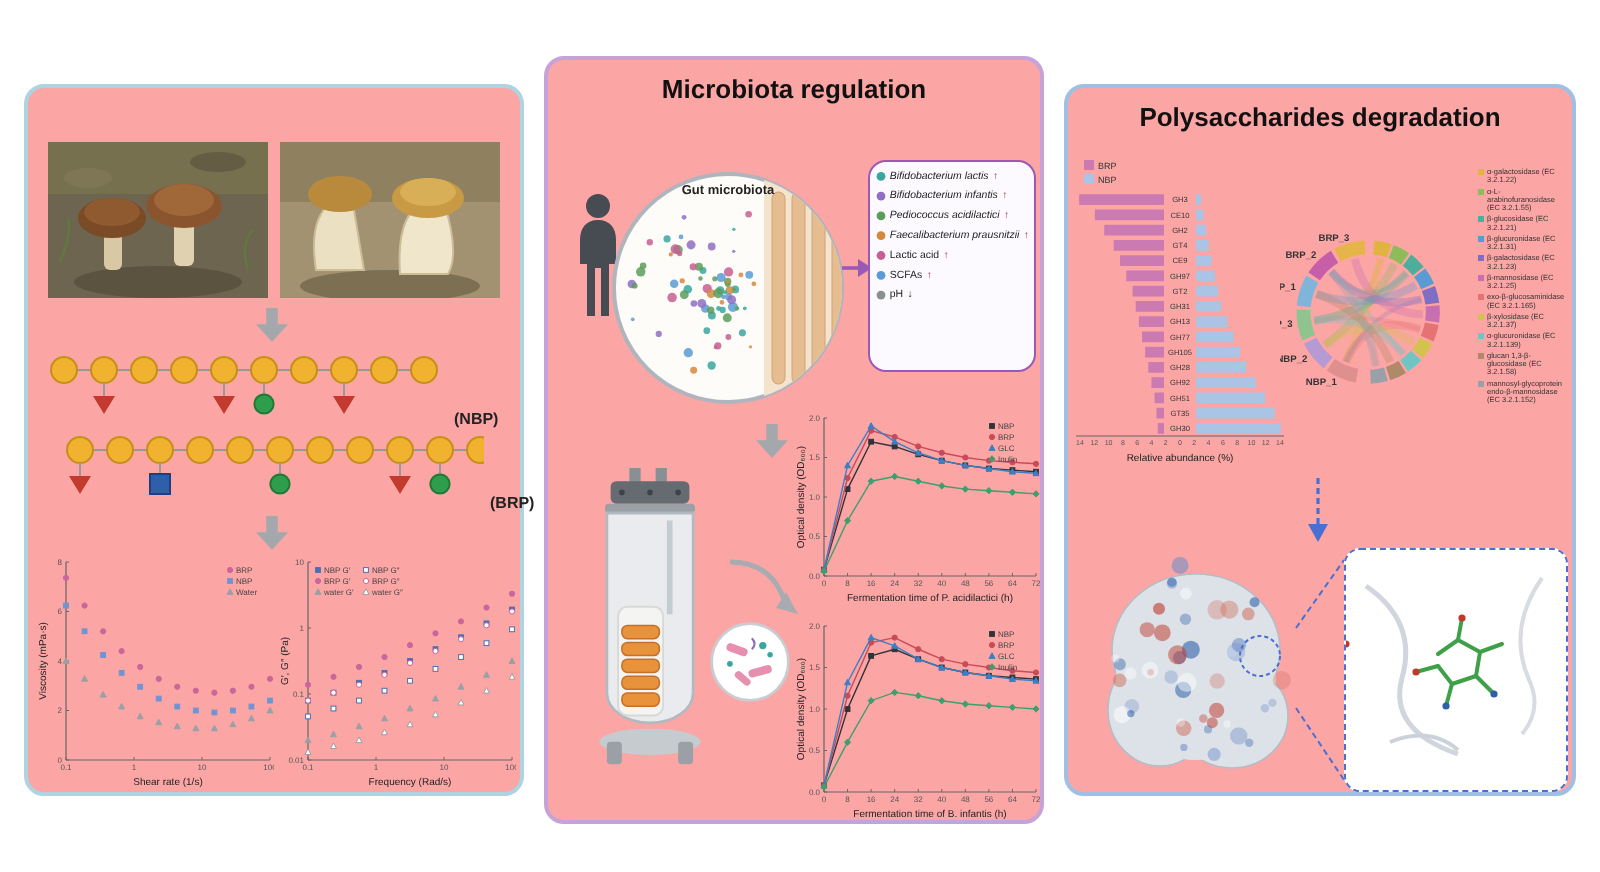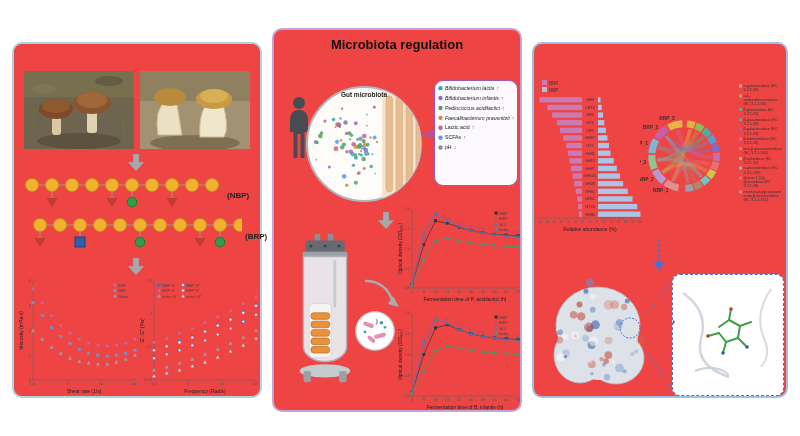--- a/index.html
+++ b/index.html
@@ -1,25 +1,25 @@
 <!DOCTYPE html>
 <html><head>
 <meta charset="utf-8">
 <style>
 *{margin:0;padding:0;box-sizing:border-box}
 html,body{width:800px;height:436px}
 body{position:relative;background:#ffffff;font-family:"Liberation Sans",sans-serif;overflow:hidden}
-.panel{position:absolute;background:#ef4444;border-radius:10px}
+.panel{position:absolute;background:#fca5a5;border-radius:10px}
 #panel1{left:12px;top:42px;width:250px;height:356px;border:2px solid #add4e0}
 #panel2{left:272px;top:28px;width:250px;height:384px;border:2px solid #c5a3d9}
 #panel3{left:532px;top:42px;width:256px;height:356px;border:2px solid #9fc0e4}
 .panel-title{text-align:center;font-weight:bold;font-size:13px;color:#111;margin-top:7px}
 .abs{position:absolute}
 .darrow{position:absolute;width:16px;height:17px;background:#a4a8ac;clip-path:polygon(32% 0,68% 0,68% 48%,100% 48%,50% 100%,0 48%,32% 48%)}
-.chain{display:flex;align-items:center;gap:3px}
+.chain{display:flex;align-items:flex-end;gap:3px}
 .chain-label{font-size:8px;font-weight:bold;color:#222}
 .plotbox{overflow:hidden}
 #effects-box{left:160px;top:50px;width:84px;height:106px;border:1.5px solid #9b59b6;border-radius:9px;background:#fcfaff;overflow:hidden}
 #effects-list{list-style:none;width:153px;transform:scale(0.55);transform-origin:0 0;padding:7px 6px}
 #effects-list li{display:flex;align-items:center;gap:4px;margin-bottom:7px;font-size:9.5px;color:#222;white-space:nowrap}
 #effects-list .bullet{width:8px;height:8px;border-radius:50%;flex:0 0 auto}
 #effects-list .it{font-style:italic}
 #effects-list .dir{font-weight:bold}
 #enzyme-list{list-style:none;width:90px;transform:scale(0.5);transform-origin:0 0}
 #enzyme-list li{display:flex;gap:3px;margin-bottom:3px;font-size:7.5px;line-height:1.1;color:#333}
@@ -662,20 +662,21 @@
           <text x="103" y="14" font-size="4" text-anchor="start" fill="#444">BRP</text>
           <path d="M100 16.4L101.5 19.2L98.5 19.2Z" fill="#3b7fc4" stroke="#3b7fc4" stroke-width="0.5"></path>
           <text x="103" y="19.5" font-size="4" text-anchor="start" fill="#444">GLC</text>
           <path d="M100 21.9L101.5 23.5L100 25.1L98.5 23.5Z" fill="#3f9e6e" stroke="#3f9e6e" stroke-width="0.5"></path>
           <text x="103" y="25" font-size="4" text-anchor="start" fill="#444">Inulin</text>
         </svg>
       </div>
   </section>
 
   <section class="panel" id="panel3">
+    <div class="panel-title">Polysaccharides degradation</div>
 
     <div class="abs" style="left:4px;top:34px;width:104px;height:154px">
         <svg width="104" height="154">
           <rect x="4" y="2" width="5" height="5" fill="#cc7ab2"></rect>
           <text x="11" y="6.5" font-size="4.5" text-anchor="start" fill="#333">BRP</text>
           <rect x="4" y="9" width="5" height="5" fill="#a9c4e4"></rect>
           <text x="11" y="13.5" font-size="4.5" text-anchor="start" fill="#333">NBP</text>
           <text x="52" y="23.2125" font-size="3.8" text-anchor="middle" fill="#333">GH3</text>
           <rect x="1.5714285714285694" y="19.14375" width="42.42857142857143" height="5.3374999999999995" fill="#cc7ab2"></rect>
           <rect x="60" y="19.14375" width="2.5142857142857147" height="5.3374999999999995" fill="#a9c4e4"></rect>

